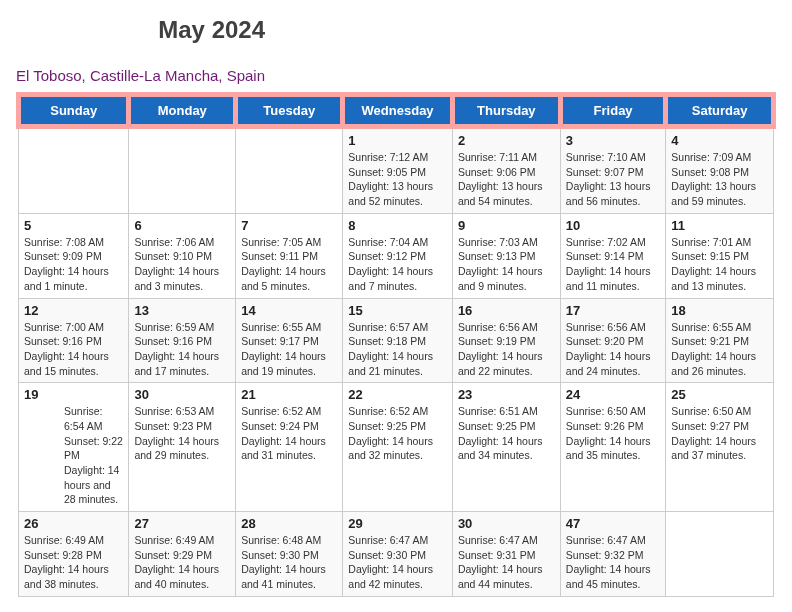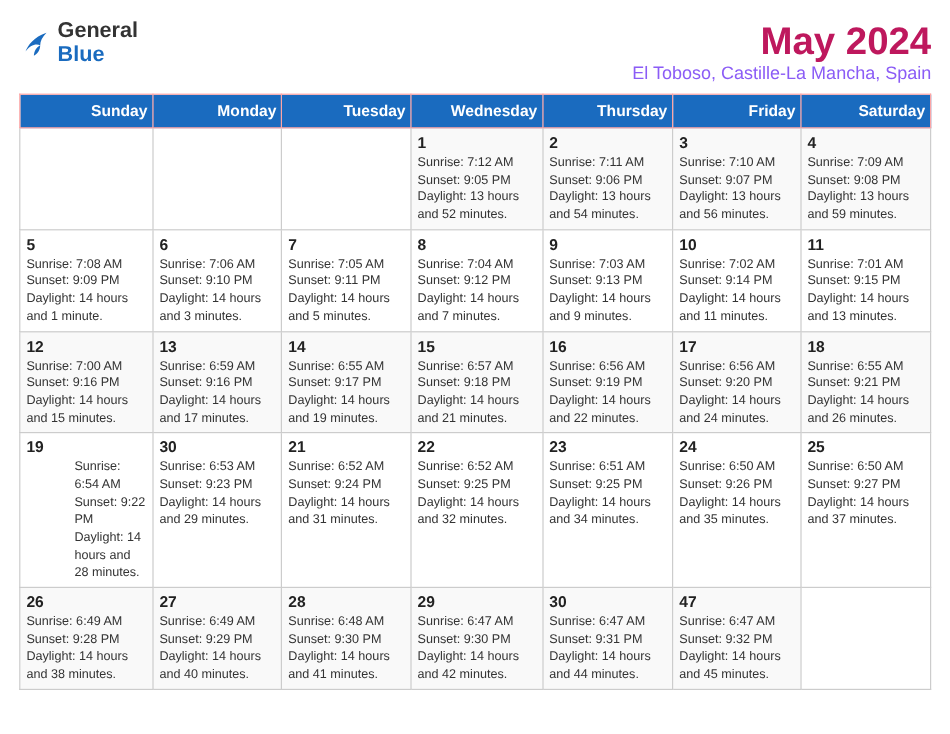--- a/index.html
+++ b/index.html
@@ -29,41 +29,42 @@
     .logo-text .general { color: #333; }
     .logo-text .blue { color: #1a6bbf; }
     .logo-bird {
       width: 28px;
       height: 28px;
     }
     .title-area {
       text-align: right;
     }
     .month-title {
-      font-size: 32px;
+      font-size: 24px;
       font-weight: bold;
-      color: #be185d;
+      color: #404040;
     }
     .location-title {
       font-size: 15px;
-      color: #8b5cf6;
+      color: #701a75;
+      margin-top: 23px;
     }
     table {
       width: 100%;
       border-collapse: collapse;
       font-size: 11px;
     }
     thead tr th {
       background-color: #1a6bbf;
       color: #fff;
-      text-align: right;
+      text-align: center;
       padding: 6px 4px;
       font-size: 13px;
       font-weight: bold;
-      border: 1px solid #fca5a5;
+      border: 5px solid #fca5a5;
     }
     tbody tr td {
       border: 1px solid #ccc;
       vertical-align: top;
       padding: 4px 5px;
       width: 113px;
       min-height: 80px;
       background: #fff;
     }
     tbody tr:nth-child(odd) td {
@@ -81,30 +82,20 @@
       line-height: 1.4;
     }
     .empty-cell {
       background: #fff !important;
     }
   </style>
 </head>
 <body>
 
 <div class="header-area">
-  <div class="logo">
-    <svg class="logo-bird" viewBox="0 0 32 32" xmlns="http://www.w3.org/2000/svg">
-      <path d="M6 24 C8 18, 14 10, 26 6 C22 10, 20 14, 20 18 C16 16, 10 18, 6 24Z" fill="#1a6bbf"></path>
-      <path d="M20 18 C20 22, 18 26, 14 28 C14 24, 16 20, 20 18Z" fill="#1a6bbf"></path>
-    </svg>
-    <div class="logo-text">
-      <div><span class="general">General</span></div>
-      <div><span class="blue">Blue</span></div>
-    </div>
-  </div>
   <div class="title-area">
     <div class="month-title">May 2024</div>
     <div class="location-title">El Toboso, Castille-La Mancha, Spain</div>
   </div>
 </div>
 
 <table>
   <thead>
     <tr>
     <th>Sunday</th>

